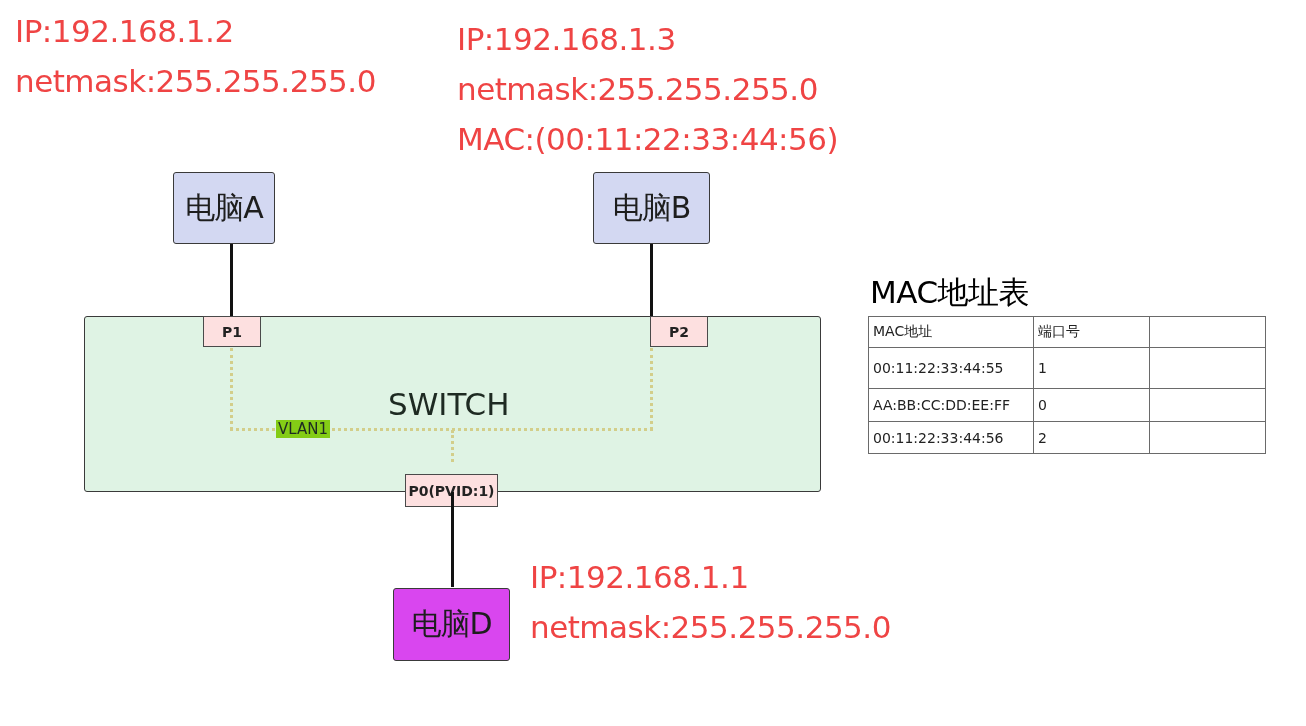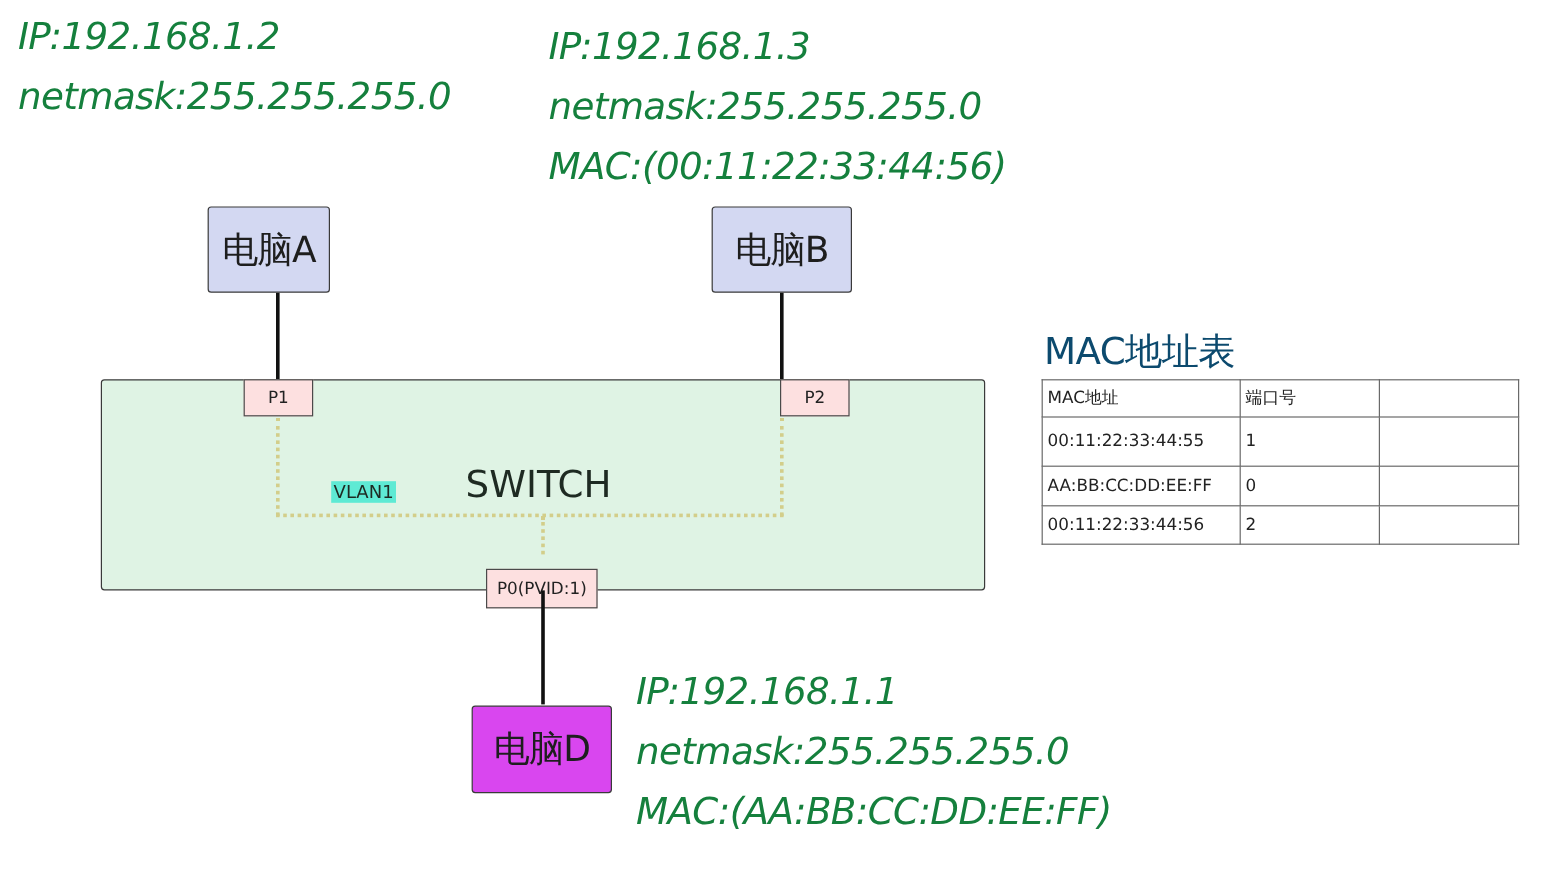--- a/index.html
+++ b/index.html
@@ -16,22 +16,21 @@
       color: #1a1a1a;
     }
 
     
     .info {
       position: absolute;
       font-size: 31px;
       line-height: 50px;
       letter-spacing: -0.5px;
       white-space: nowrap;
-      color: #15803d;
-      font-style: italic;
+      color: #ef4444;
     }
     .info div { height: 50px; }
 
     
     .node {
       position: absolute;
       border: 1.5px solid #3a3a3a;
       border-radius: 3px;
       display: flex;
       align-items: center;
@@ -67,28 +66,29 @@
     .port {
       position: absolute;
       background: #fde0e0;
       border: 1.5px solid #4a4a4a;
       box-sizing: border-box;
       display: flex;
       align-items: center;
       justify-content: center;
       font-size: 14px;
       color: #222;
+      font-weight: bold;
     }
     .vlan-label {
       position: absolute;
       left: 276px;
-      top: 401px;
+      top: 420px;
       font-size: 15px;
       color: #1e2a22;
-      background: #5eead4;
+      background: #84cc16;
       padding: 0 2px;
     }
 
     
     .wire {
       position: absolute;
       background: #111;
       width: 3px;
     }
     .dotted-v {
@@ -101,21 +101,21 @@
       height: 0;
       border-top: 3px dotted #d3ce8a;
     }
 
     
     .table-title {
       position: absolute;
       left: 870px;
       top: 272px;
       font-size: 31px;
-      color: #0c4a6e;
+      color: #000000;
       letter-spacing: -0.5px;
     }
     table.mac {
       position: absolute;
       left: 868px;
       top: 316px;
       border-collapse: collapse;
       font-size: 14px;
       color: #222;
     }
@@ -180,21 +180,20 @@
 
 <div class="wire" style="left:451px; top:492px; height:95px;"></div>
 
 <div class="node pink" style="left:393px; top:588px; width:117px; height:73px;">
   <span>电脑D</span>
 </div>
 
 <div class="info" style="left:530px; top:552px;">
   <div>IP:192.168.1.1</div>
   <div>netmask:255.255.255.0</div>
-  <div>MAC:(AA:BB:CC:DD:EE:FF)</div>
 </div>
 
 <div class="table-title">MAC地址表</div>
 <table class="mac">
   <tbody>
       <tr class="r0">
     <td class="c1">MAC地址</td>
     <td class="c2">端口号</td>
     <td class="c3"></td>
   </tr>

